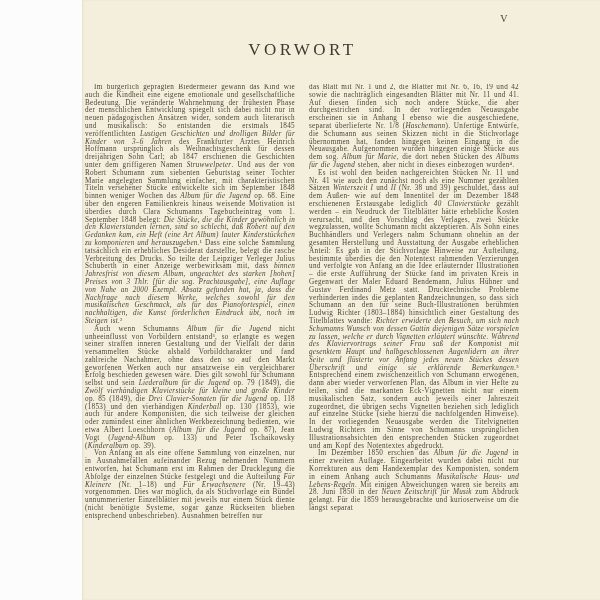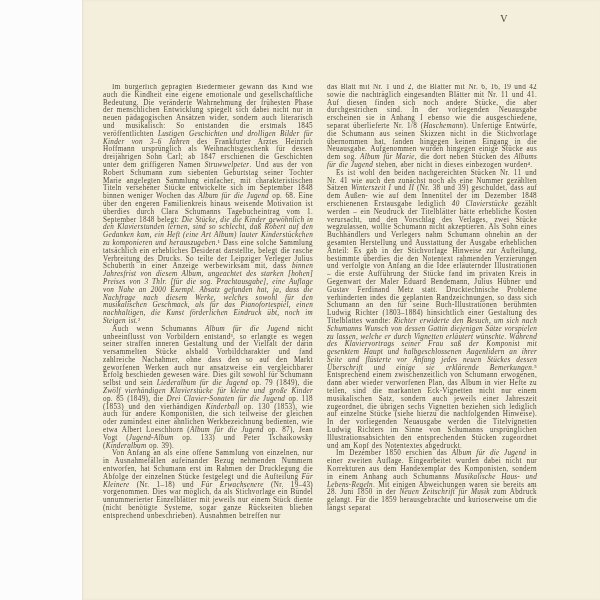--- a/index.html
+++ b/index.html
@@ -36,21 +36,21 @@
     left: 3px;
     width: 435px;
     text-align: center;
     font-size: 17px;
     letter-spacing: 3.5px;
     font-weight: normal;
     color: var(--ink-dark, #3e3931);
   }
   .text-block {
     position: absolute;
-    left: 21px;
+    left: 3px;
     top: 84px;
     width: 435px;
     height: 478px;
     overflow: hidden;
     display: flex;
     gap: 14px;
     align-items: flex-end;
   }
   .text-column {
     width: 210px;
@@ -68,20 +68,21 @@
     color: var(--ink, #4a443a);
   }
   .para.indent { text-indent: 9px; }
   .para i { letter-spacing: 0.25px; }
 </style>
 </head>
 <body>
 
 <div class="book-page">
   <div class="page-number">V</div>
+  <h1 class="page-title">VORWORT</h1>
   <div class="text-block">
     <div class="text-column">
         <p class="para indent">Im bürgerlich geprägten Biedermeier gewann das Kind wie auch die Kindheit eine eigene emotionale und gesellschaftliche Bedeutung. Die veränderte Wahrnehmung der frühesten Phase der menschlichen Entwicklung spiegelt sich dabei nicht nur in neuen pädagogischen Ansätzen wider, sondern auch literarisch und musikalisch: So entstanden die erstmals 1845 veröffentlichten <i>Lustigen Geschichten und drolligen Bilder für Kinder von 3–6 Jahren</i> des Frankfurter Arztes Heinrich Hoffmann ursprünglich als Weihnachtsgeschenk für dessen dreijährigen Sohn Carl; ab 1847 erschienen die Geschichten unter dem griffigeren Namen <i>Struwwelpeter</i>. Und aus der von Robert Schumann zum siebenten Geburtstag seiner Tochter Marie angelegten Sammlung einfacher, mit charakteristischen Titeln versehener Stücke entwickelte sich im September 1848 binnen weniger Wochen das <i>Album für die Jugend</i> op. 68. Eine über den engeren Familienkreis hinaus weisende Motivation ist überdies durch Clara Schumanns Tagebucheintrag vom 1. September 1848 belegt: <i>Die Stücke, die die Kinder gewöhnlich in den Klavierstunden lernen, sind so schlecht, daß Robert auf den Gedanken kam, ein Heft (eine Art Album) lauter Kinderstückchen zu komponieren und herauszugeben.</i>¹ Dass eine solche Sammlung tatsächlich ein erhebliches Desiderat darstellte, belegt die rasche Verbreitung des Drucks. So teilte der Leipziger Verleger Julius Schuberth in einer Anzeige werbewirksam mit, dass <i>binnen Jahresfrist von diesem Album, ungeachtet des starken [hohen] Preises von 3 Thlr. [für die sog. Prachtausgabe], eine Auflage von Nahe an 2000 Exempl. Absatz gefunden hat, ja, dass die Nachfrage nach diesem Werke, welches sowohl für den musikalischen Geschmack, als für das Pianofortespiel, einen nachhaltigen, die Kunst förderlichen Eindruck übt, noch im Steigen ist.</i>²</p>
         <p class="para indent">Auch wenn Schumanns <i>Album für die Jugend</i> nicht unbeeinflusst von Vorbildern entstand³, so erlangte es wegen seiner straffen inneren Gestaltung und der Vielfalt der darin versammelten Stücke alsbald Vorbildcharakter und fand zahlreiche Nachahmer, ohne dass den so auf den Markt geworfenen Werken auch nur ansatzweise ein vergleichbarer Erfolg beschieden gewesen wäre. Dies gilt sowohl für Schumann selbst und sein <i>Liederalbum für die Jugend</i> op. 79 (1849), die <i>Zwölf vierhändigen Klavierstücke für kleine und große Kinder</i> op. 85 (1849), die <i>Drei Clavier-Sonaten für die Jugend</i> op. 118 (1853) und den vierhändigen <i>Kinderball</i> op. 130 (1853), wie auch für andere Komponisten, die sich teilweise der gleichen oder zumindest einer ähnlichen Werkbezeichnung bedienten, wie etwa Albert Loeschhorn (<i>Album für die Jugend</i> op. 87), Jean Vogt (<i>Jugend-Album</i> op. 133) und Peter Tschaikowsky (<i>Kinderalbum</i> op. 39).</p>
         <p class="para indent">Von Anfang an als eine offene Sammlung von einzelnen, nur in Ausnahmefällen aufeinander Bezug nehmenden Nummern entworfen, hat Schumann erst im Rahmen der Drucklegung die Abfolge der einzelnen Stücke festgelegt und die Aufteilung <i>Für Kleinere</i> (Nr. 1–18) und <i>Für Erwachsenere</i> (Nr. 19–43) vorgenommen. Dies war möglich, da als Stichvorlage ein Bündel unnummerierter Einzelblätter mit jeweils nur einem Stück diente (nicht benötigte Systeme, sogar ganze Rückseiten blieben entsprechend unbeschrieben). Ausnahmen betreffen nur</p>
       </div>
     <div class="text-column">
         <p class="para">das Blatt mit Nr. 1 und 2, die Blätter mit Nr. 6, 16, 19 und 42 sowie die nachträglich eingesandten Blätter mit Nr. 11 und 41. Auf diesen finden sich noch andere Stücke, die aber durchgestrichen sind. In der vorliegenden Neuausgabe erscheinen sie in Anhang I ebenso wie die ausgeschiedene, separat überlieferte Nr. 1/8 (<i>Haschemann</i>). Unfertige Entwürfe, die Schumann aus seinen Skizzen nicht in die Stichvorlage übernommen hat, fanden hingegen keinen Eingang in die Neuausgabe. Aufgenommen wurden hingegen einige Stücke aus dem sog. <i>Album für Marie</i>, die dort neben Stücken des <i>Albums für die Jugend</i> stehen, aber nicht in dieses einbezogen wurden⁴.</p>
         <p class="para indent">Es ist wohl den beiden nachgereichten Stücken Nr. 11 und Nr. 41 wie auch den zunächst noch als eine Nummer gezählten Sätzen <i>Winterszeit I</i> und <i>II</i> (Nr. 38 und 39) geschuldet, dass auf dem Außen- wie auf dem Innentitel der im Dezember 1848 erschienenen Erstausgabe lediglich <i>40 Clavierstücke</i> gezählt werden – ein Neudruck der Titelblätter hätte erhebliche Kosten verursacht, und den Vorschlag des Verlages, zwei Stücke wegzulassen, wollte Schumann nicht akzeptieren. Als Sohn eines Buchhändlers und Verlegers nahm Schumann ohnehin an der gesamten Herstellung und Ausstattung der Ausgabe erheblichen Anteil: Es gab in der Stichvorlage Hinweise zur Aufteilung, bestimmte überdies die den Notentext rahmenden Verzierungen und verfolgte von Anfang an die Idee erläuternder Illustrationen – die erste Aufführung der Stücke fand im privaten Kreis in Gegenwart der Maler Eduard Bendemann, Julius Hübner und Gustav Ferdinand Metz statt. Drucktechnische Probleme verhinderten indes die geplanten Randzeichnungen, so dass sich Schumann an den für seine Buch-Illustrationen berühmten Ludwig Richter (1803–1884) hinsichtlich einer Gestaltung des Titelblattes wandte: <i>Richter erwiderte den Besuch, um sich nach Schumanns Wunsch von dessen Gattin diejenigen Sätze vorspielen zu lassen, welche er durch Vignetten erläutert wünschte. Während des Klaviervortrags seiner Frau saß der Komponist mit gesenktem Haupt und halbgeschlossenen Augenlidern an ihrer Seite und flüsterte vor Anfang jedes neuen Stückes dessen Überschrift und einige sie erklärende Bemerkungen.</i>⁵ Entsprechend einem zwischenzeitlich von Schumann erwogenen, dann aber wieder verworfenen Plan, das Album in vier Hefte zu teilen, sind die markanten Eck-Vignetten nicht nur einem musikalischen Satz, sondern auch jeweils einer Jahreszeit zugeordnet, die übrigen sechs Vignetten beziehen sich lediglich auf einzelne Stücke (siehe hierzu die nachfolgenden Hinweise). In der vorliegenden Neuausgabe werden die Titelvignetten Ludwig Richters im Sinne von Schumanns ursprünglichen Illustrationsabsichten den entsprechenden Stücken zugeordnet und am Kopf des Notentextes abgedruckt.</p>
         <p class="para indent">Im Dezember 1850 erschien das <i>Album für die Jugend</i> in einer zweiten Auflage. Eingearbeitet wurden dabei nicht nur Korrekturen aus dem Handexemplar des Komponisten, sondern in einem Anhang auch Schumanns <i>Musikalische Haus- und Lebens-Regeln</i>. Mit einigen Abweichungen waren sie bereits am 28. Juni 1850 in der <i>Neuen Zeitschrift für Musik</i> zum Abdruck gelangt. Für die 1859 herausgebrachte und kurioserweise um die längst separat</p>

